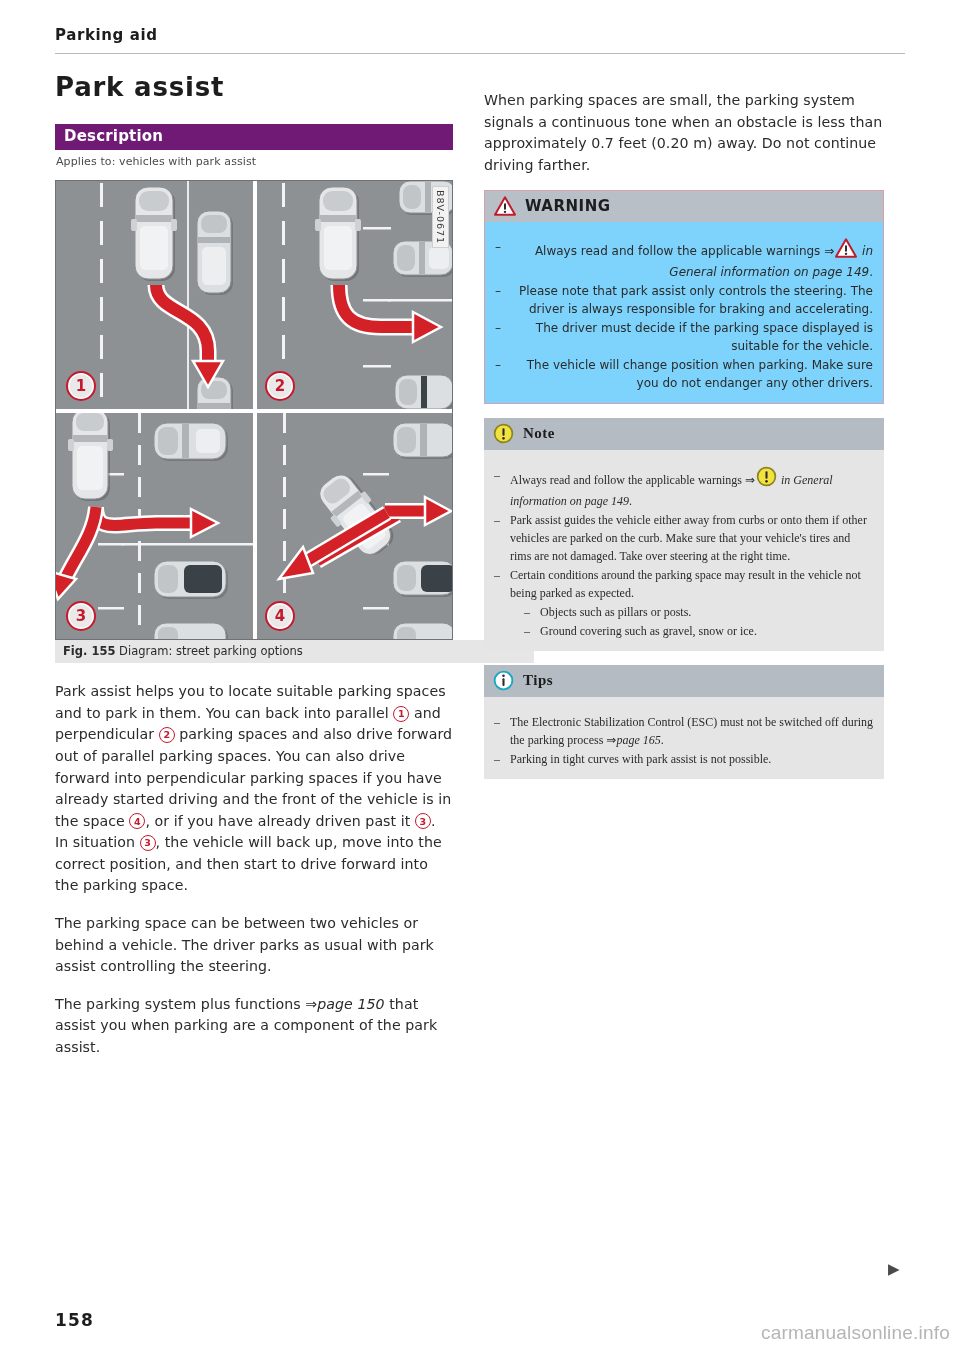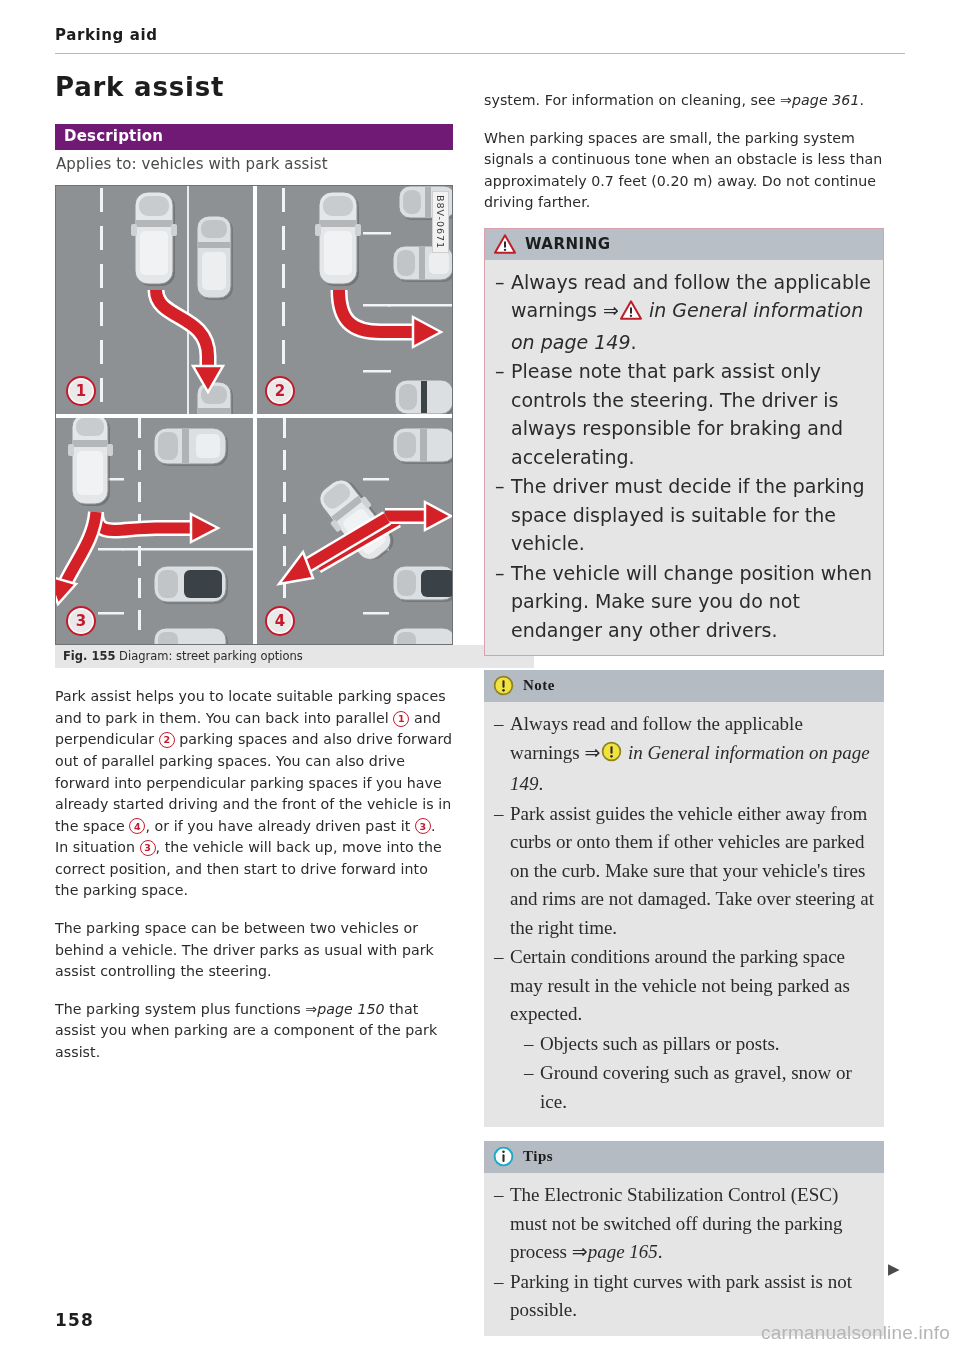--- a/index.html
+++ b/index.html
@@ -67,21 +67,21 @@
     background: #701a75;
     color: #ffffff;
     font-size: 15px;
     font-weight: bold;
     padding: 4px 0 5px 9px;
     letter-spacing: 0.2px;
     line-height: 1.15;
   }
 
   .applies-to {
-    font-size: 15px;
+    font-size: 11px;
     color: #4a4a4a;
     margin: 5px 0 12px 1px;
     letter-spacing: 0.1px;
   }
 
   
   .figure {
     width: 398px;
     position: relative;
     margin-bottom: 6px;
@@ -171,21 +171,22 @@
     line-height: 1;
   }
   .xref { font-style: italic; }
   .arrowref { font-style: normal; }
 
   
   .callout { margin-top: 14px; }
 
   .callout-warning {
     border: 1.5px solid #d9a0ad;
-    background: #e5e5e5;
+    background: #7dd3fc;
+    text-align: right;
   }
   .callout-plain {
     border: none;
     background: #e5e5e5;
     font-family: Liberation Serif, serif;
   }
 
   .callout-head {
     background: #b8bfc6;
     display: flex;
@@ -194,22 +195,22 @@
     padding: 5px 9px 6px 9px;
     font-size: 15px;
     font-weight: bold;
     color: #1d1d1d;
     letter-spacing: 0.5px;
   }
   .callout-head.head-note,
   .callout-head.head-tips { background: #b4bbc2; }
 
   .callout-body {
-    padding: 8px 10px 10px 10px;
-    font-size: 19px;
+    padding: 16px 10px 10px 10px;
+    font-size: 12px;
     line-height: 1.5;
   }
 
   ul.dashlist { margin: 0; padding: 0; list-style: none; }
   ul.dashlist > li {
     position: relative;
     padding-left: 16px;
     margin-bottom: 1px;
   }
   ul.dashlist > li::before {
@@ -522,21 +523,20 @@
 
     <div id="left-paragraphs">
         <p class="body-p"><span>Park assist helps you to locate suitable parking spaces and to park in them. You can back into parallel </span><span class="inum">1</span><span> and perpendicular </span><span class="inum">2</span><span> parking spaces and also drive forward out of parallel parking spaces. You can also drive forward into perpendicular parking spaces if you have already started driving and the front of the vehicle is in the space </span><span class="inum">4</span><span>, or if you have already driven past it </span><span class="inum">3</span><span>. In situation </span><span class="inum">3</span><span>, the vehicle will back up, move into the correct position, and then start to drive forward into the parking space.</span></p>
         <p class="body-p"><span>The parking space can be between two vehicles or behind a vehicle. The driver parks as usual with park assist controlling the steering.</span></p>
         <p class="body-p"><span>The parking system plus functions </span><span class="arrowref">⇒</span><i class="xref">page 150</i><span> that assist you when parking are a component of the park assist.</span></p>
       </div>
   </div>
 
   <div class="col-right">
     <div id="right-paragraphs">
-        <p class="body-p"><span>system. For information on cleaning, see </span><span class="arrowref">⇒</span><i class="xref">page 361</i><span>.</span></p>
         <p class="body-p"><span>When parking spaces are small, the parking system signals a continuous tone when an obstacle is less than approximately 0.7 feet (0.20 m) away. Do not continue driving farther.</span></p>
       </div>
     <div id="right-callouts">
         <div class="callout callout-warning">
           <div class="callout-head head-warning">
             <svg class="ico ico-warn-tri" width="22" height="19.8" viewBox="0 0 24 22">
               <path d="M12 1.5 L23 20.5 L1 20.5 Z" fill="#ffffff" stroke="#c01c2c" stroke-width="2.2" stroke-linejoin="round"></path>
               <rect x="10.9" y="8" width="2.2" height="7" rx="1" fill="#2b2b2b"></rect>
               <circle cx="12" cy="17.4" r="1.3" fill="#2b2b2b"></circle>
             </svg>

